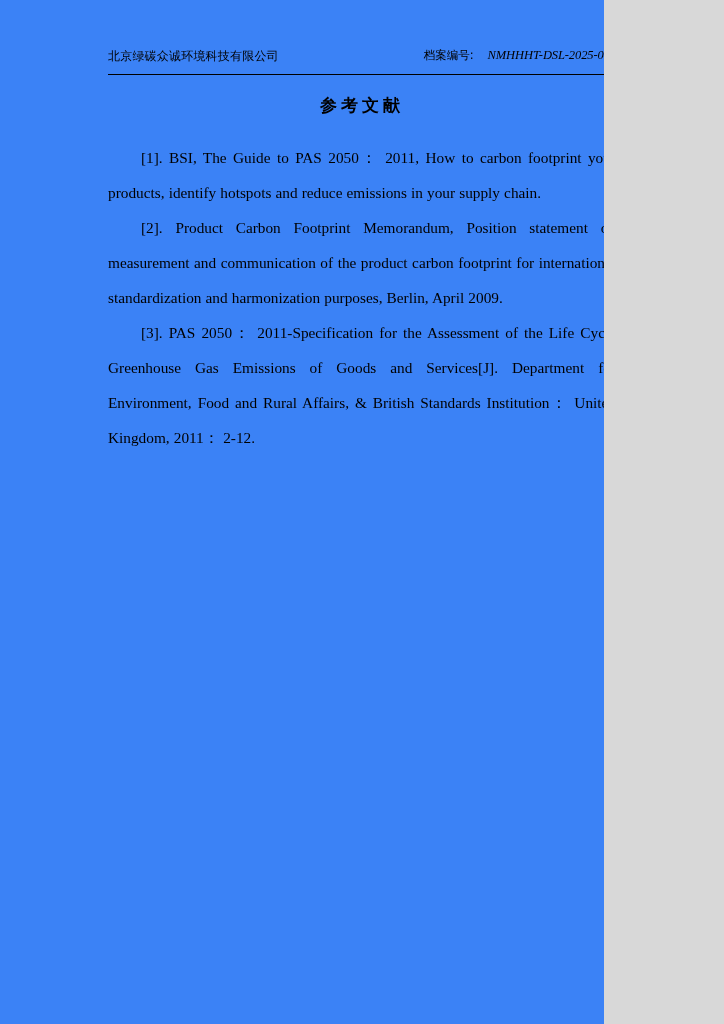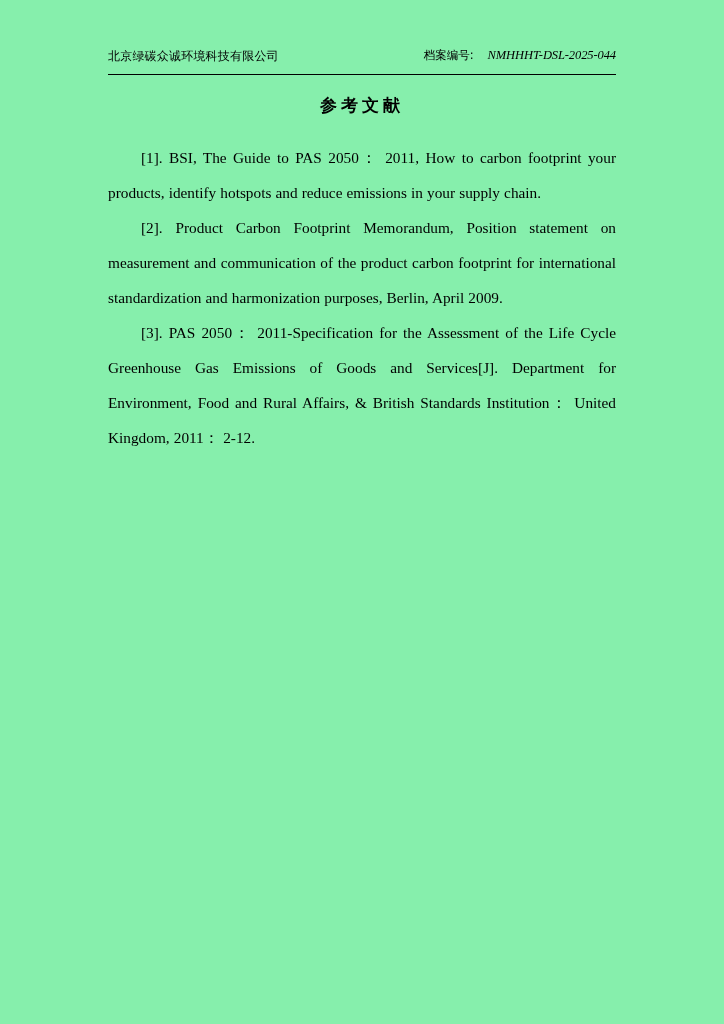--- a/index.html
+++ b/index.html
@@ -2,23 +2,23 @@
 <html><head>
 <meta charset="utf-8">
 <style>
   html, body {
     margin: 0;
     padding: 0;
     background: #d8d8d8;
   }
   .page {
     position: relative;
-    width: 724px;
+    width: 604px;
     height: 1024px;
-    background: #86efac;
+    background: #3b82f6;
     box-sizing: border-box;
     overflow: hidden;
     font-family: "Liberation Serif", serif;
     color: #000000;
   }
   
   .header {
     position: absolute;
     left: 108px;
     top: 48px;

